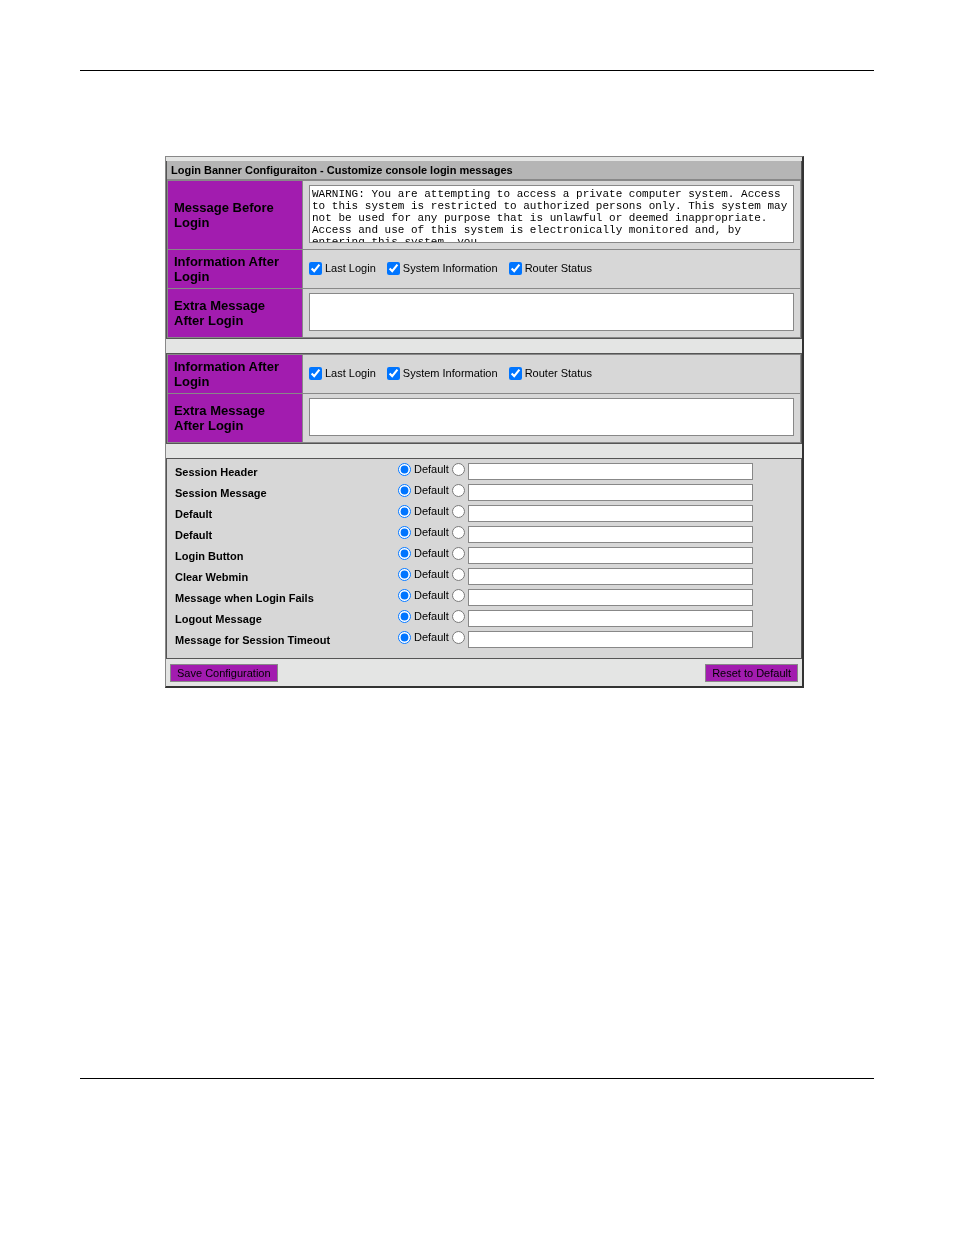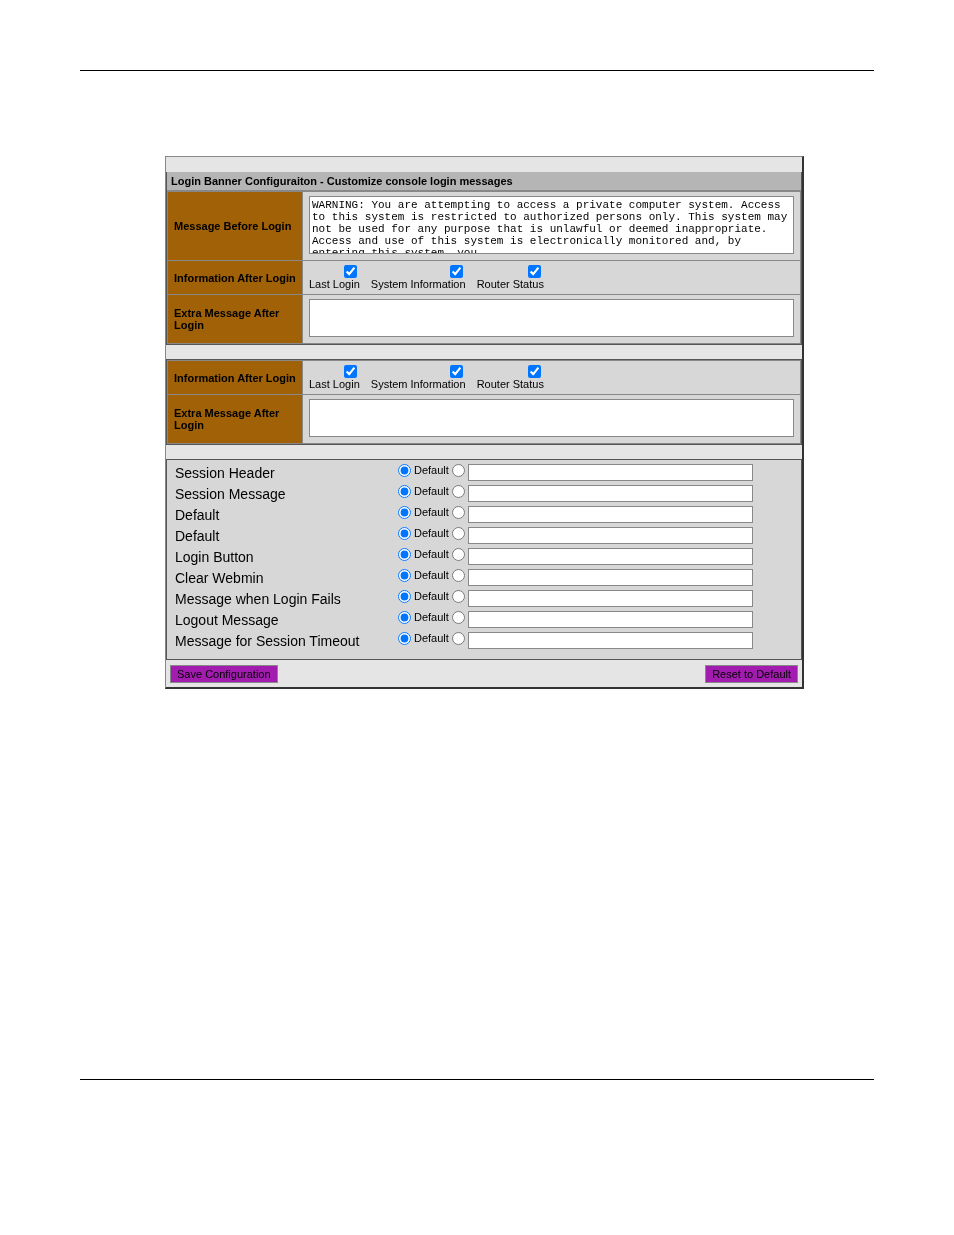--- a/index.html
+++ b/index.html
@@ -40,43 +40,43 @@
     font-size: 20px;
     font-weight: bold;
     font-family: Verdana, Arial, sans-serif;
     margin-right: 40px;
   }
   .sections { padding: 0; }
   .section {
     margin: 0 0 14px 0;
     border: 1px solid #555;
   }
-  .section:first-child { margin-top: 15px; border-top: none;}
+  .section:first-child { margin-top: 4px; border-top: none;}
   .section-head {
     background: #b5b5b5;
     font-size: 11px;
     font-weight: bold;
     padding: 3px 4px;
     border-bottom: 1px solid #888;
   }
   table.grid {
     width: 100%;
     border-collapse: collapse;
   }
   table.grid td {
     border: 1px solid #888;
     vertical-align: middle;
     padding: 4px 6px;
   }
   table.grid td:first-child {
     width: 135px;
     font-weight: bold;
-    font-size: 11px;
+    font-size: 13px;
     vertical-align: middle;
-    background: #a16207;
+    background: #a21caf;
   }
   table.grid td.content {
     background: #d7d7d7;
   }
   textarea.msg {
     width: 100%;
     height: 58px;
     font-family: "Courier New", monospace;
     font-size: 11px;
     resize: none;
@@ -89,38 +89,37 @@
     width: 100%;
     height: 38px;
     font-family: "Courier New", monospace;
     font-size: 11px;
     resize: none;
     border: 1px solid #888;
     background: #fff;
   }
   .cbx {
     display: inline-flex;
-    align-items: flex-end;
+    align-items: flex-start;
     margin-right: 8px;
     font-size: 11px;
-    flex-direction: column;
   }
   .cbx input { margin-right: 3px; }
   
   .webmin-section { border: 1px solid #555; }
   .webmin-body { background: #d7d7d7; padding: 2px 8px 8px 8px; }
   .wrow {
     display: flex;
     align-items: center;
     padding: 2px 0;
   }
   .wlabel {
     width: 220px;
-    font-weight: normal;
-    font-size: 14px;
+    font-weight: bold;
+    font-size: 11px;
   }
   .wrow .radios {
     display: flex;
     align-items: flex-start;
     font-size: 11px;
   }
   .wrow input[type=radio] {
     margin: 0 3px;
   }
   .wrow input[type=text] {

